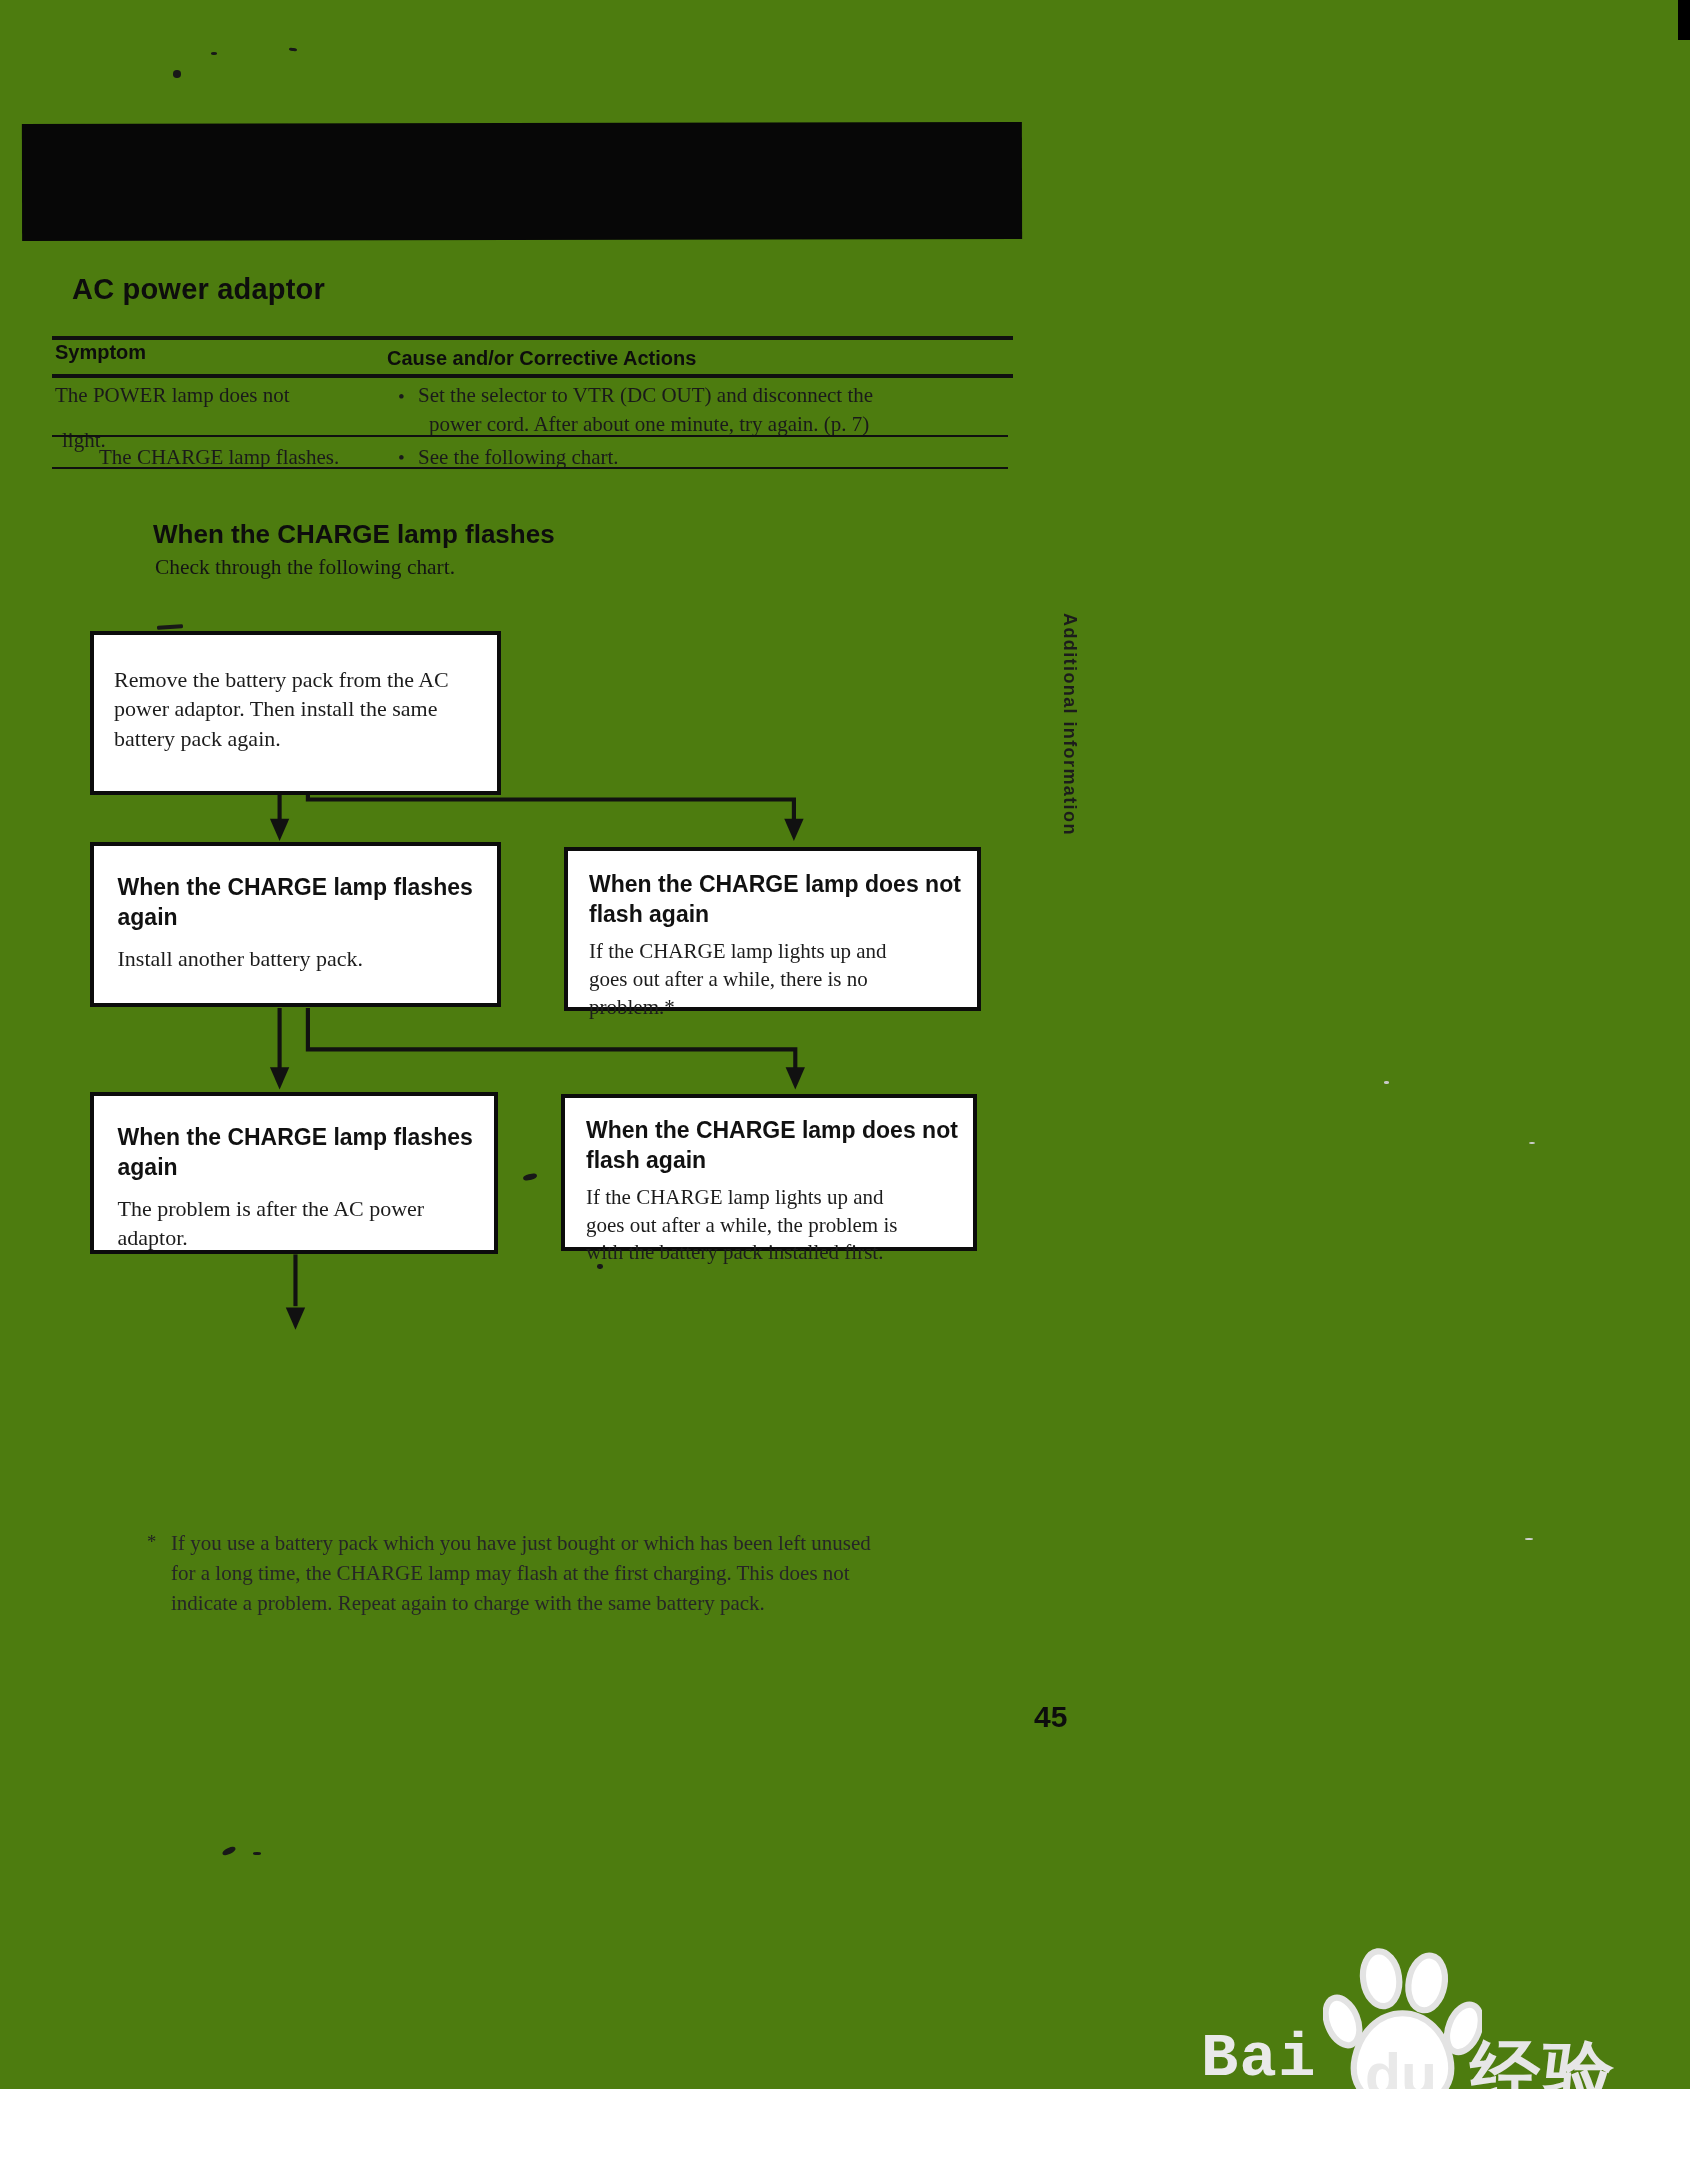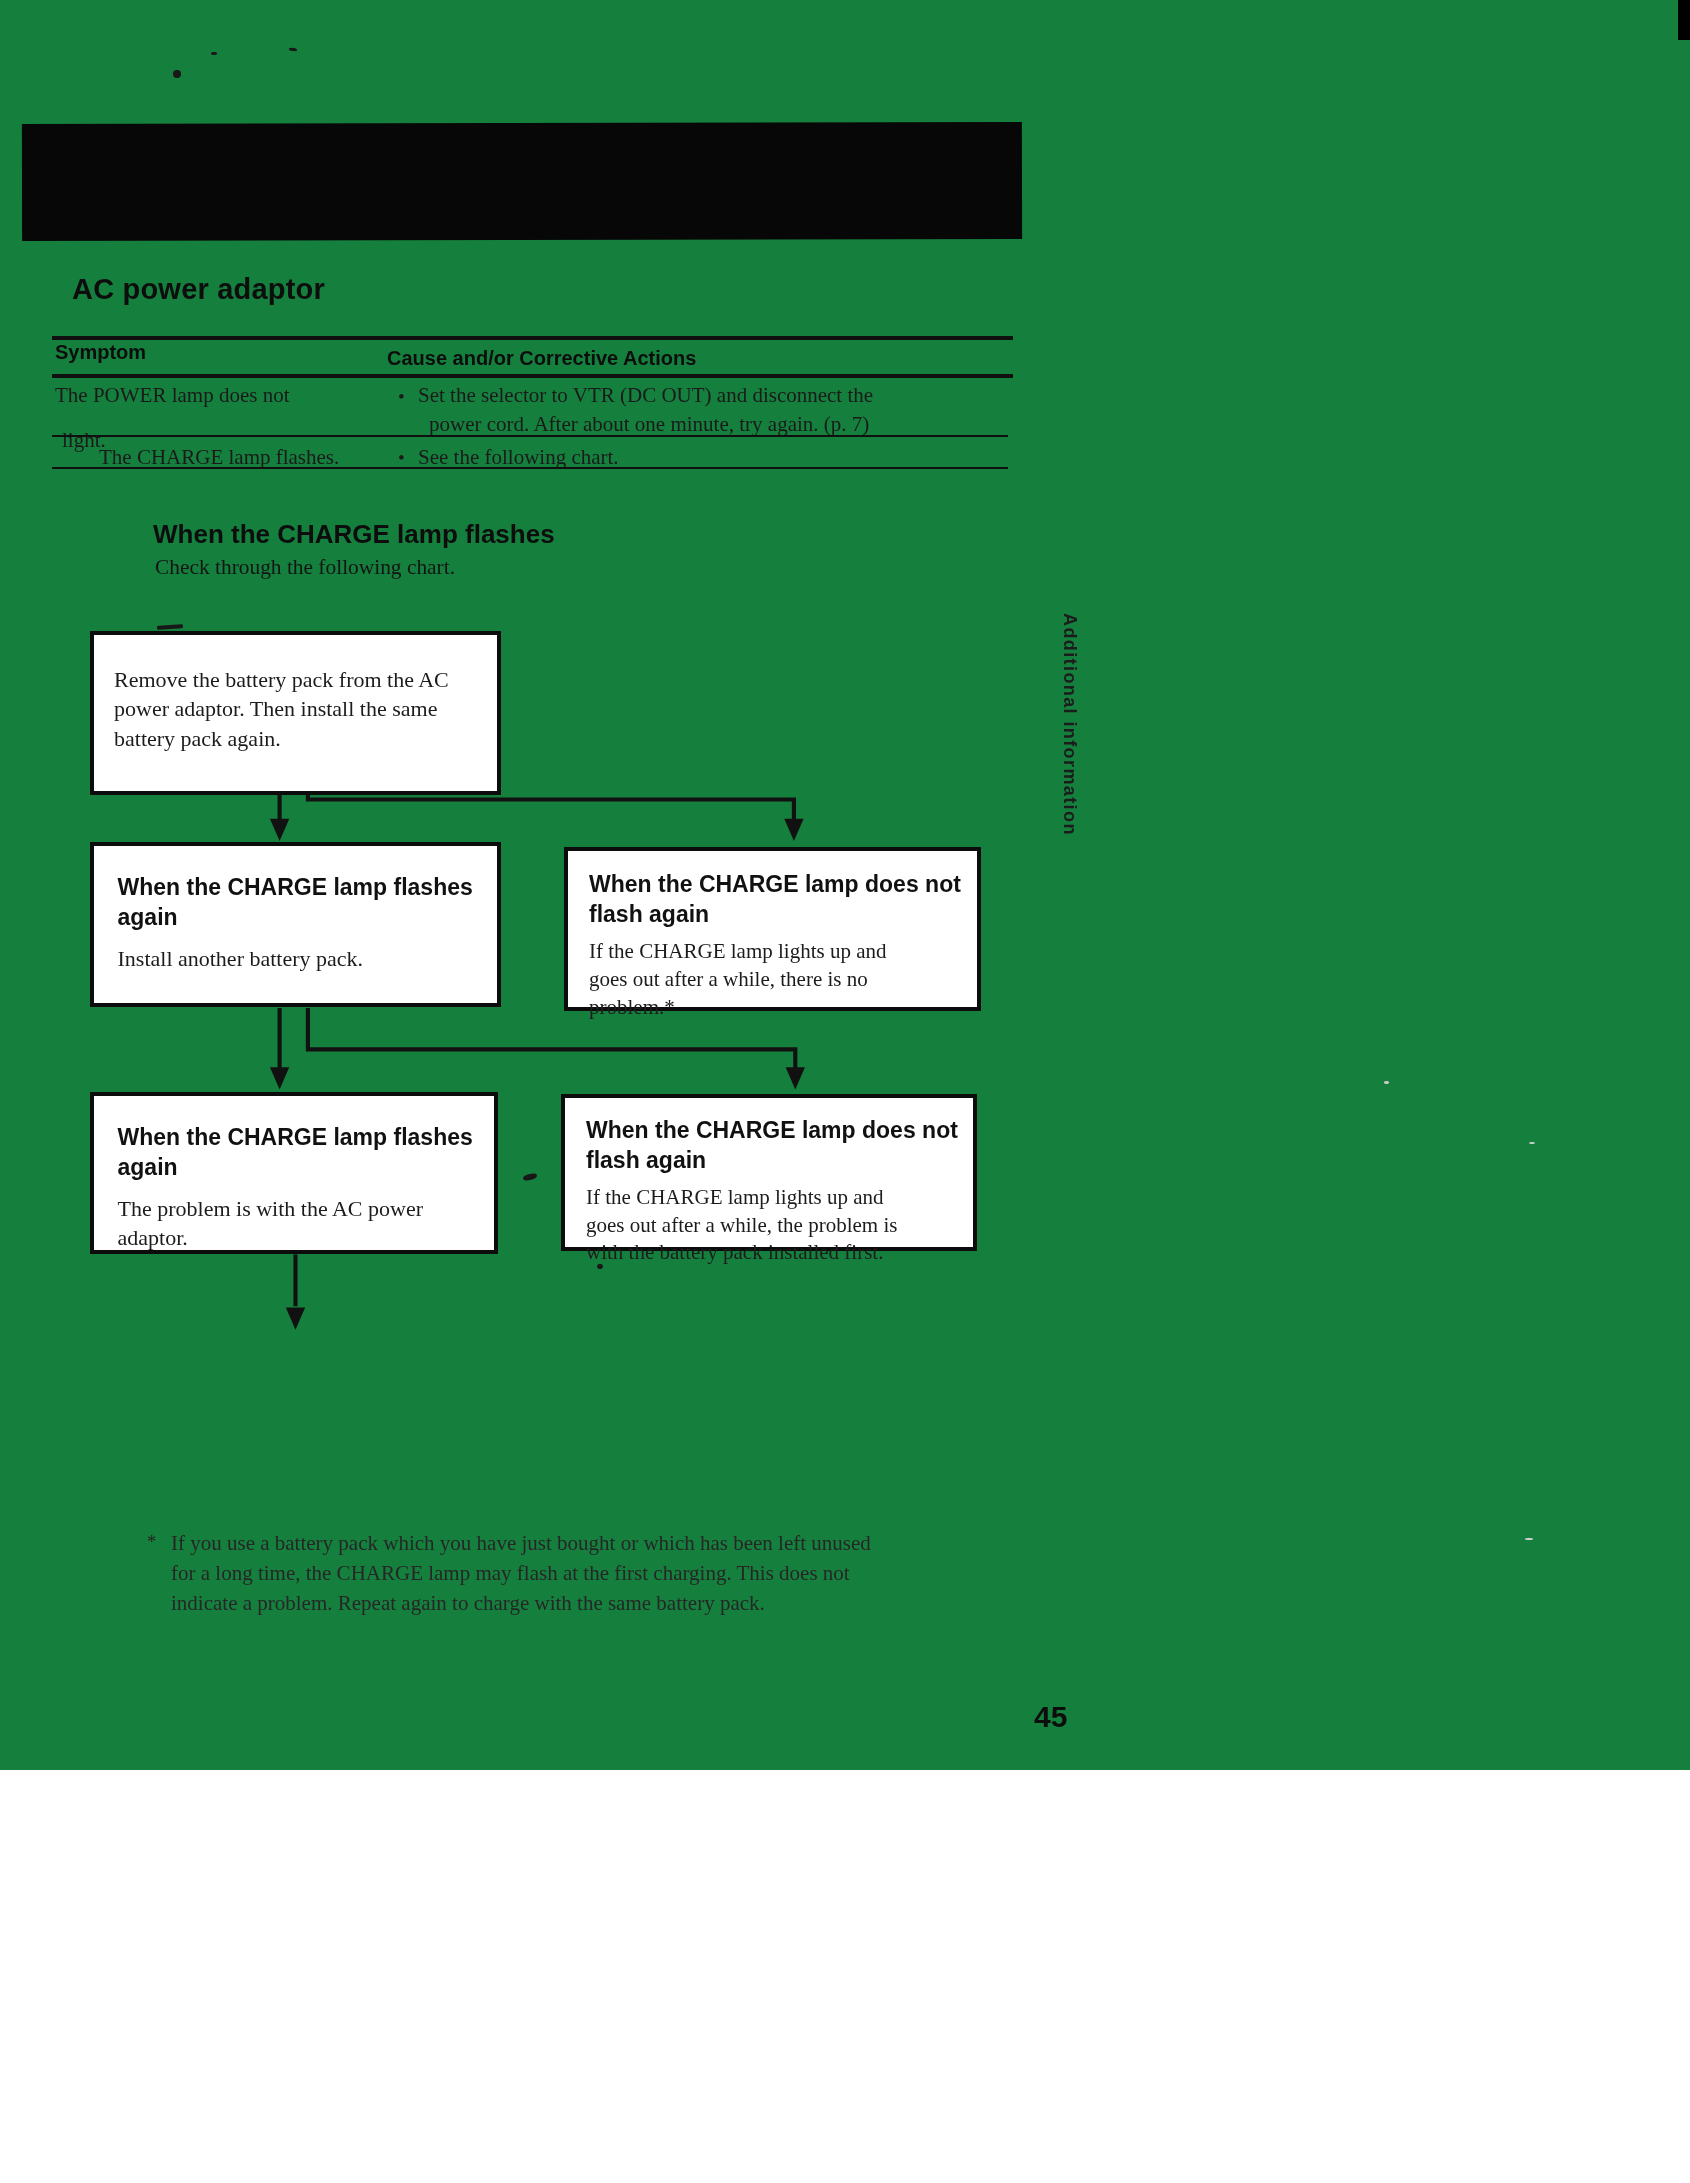--- a/index.html
+++ b/index.html
@@ -1,16 +1,16 @@
 <!DOCTYPE html>
 <html style="font-size:11px"><head>
 <meta charset="utf-8">
 <style>
   html,body{margin:0;padding:0;background:#ffffff;}
-  .page{position:relative;width:1690px;height:1770px;background:#15803d;color:#141414;
+  .page{position:relative;width:1690px;height:2089px;background:#4d7c0f;color:#141414;
         font-family:"Liberation Serif",serif;overflow:hidden;}
   .abs{position:absolute;}
 
   
   .banner{left:22px;top:123px;width:1000px;height:117px;background:#070707;transform:rotate(-0.12deg);}
   .corner-bar{left:1678px;top:0;width:12.4px;height:40px;background:#000;}
 
   
   .h1{font-family:"Liberation Sans",sans-serif;font-weight:bold;font-size:29px;letter-spacing:0.2px;color:#0d0d0d;}
   .h2{font-family:"Liberation Sans",sans-serif;font-weight:bold;font-size:26px;color:#0d0d0d;}
@@ -157,21 +157,21 @@
       <div class="ln">problem.*</div>
     </div>
   </div>
 
   <div class="abs fbox" style="left:90px;top:1092px;width:408px;height:162px;padding:26px 23.5px;">
     <div class="title">
       <div>When the CHARGE lamp flashes</div>
       <div>again</div>
     </div>
     <div class="body">
-      <div class="ln">The problem is with the AC power</div>
+      <div class="ln">The problem is after the AC power</div>
       <div class="ln">adaptor.</div>
     </div>
   </div>
 
   <div class="abs fbox" style="left:561px;top:1094px;width:416px;height:157px;padding:16.6px 21px;">
     <div class="title">
       <div>When the CHARGE lamp does not</div>
       <div>flash again</div>
     </div>
     <div class="body" style="font-size:21px;margin-top:8.3px;">

